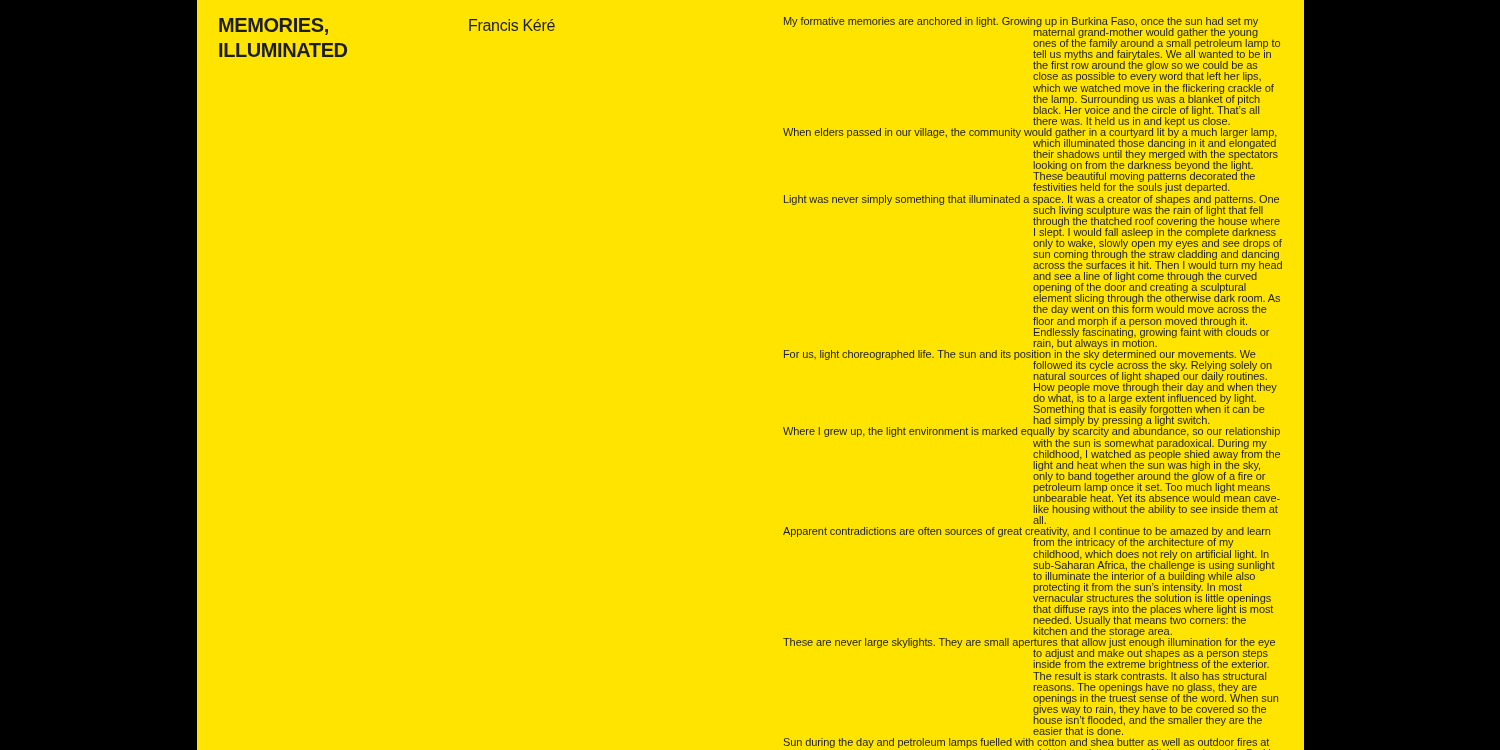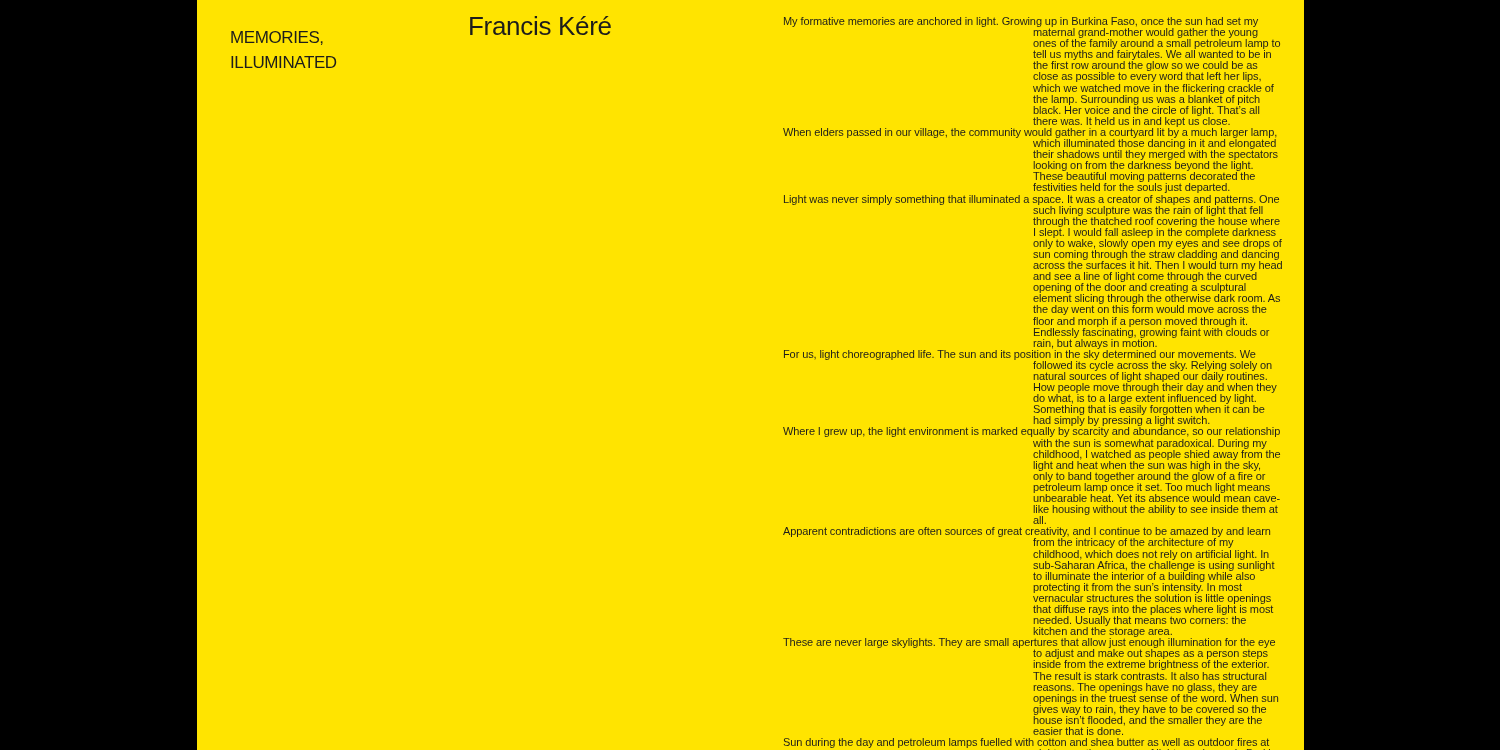--- a/index.html
+++ b/index.html
@@ -23,29 +23,29 @@
   .bar.right{ left:1304px; width:196px; }
   .spread{
     position:absolute; left:197px; top:0;
     width:1107px; height:750px;
     background:var(--bg-yellow);
     overflow:hidden;
     color:var(--ink);
   }
   .title{
     position:absolute; left:21px; top:13px;
-    margin:12px;
-    font-size:17px; line-height:25px;
-    font-weight:400;
+    margin:0;
+    font-size:20px; line-height:25px;
+    font-weight:700;
     letter-spacing:-0.4px;
     color:var(--ink);
   }
   .author{
     position:absolute; left:271px; top:14px;
-    font-size:26px; line-height:24px;
+    font-size:16px; line-height:24px;
     font-weight:400;
     letter-spacing:-0.3px;
     color:var(--ink);
   }
   .body-text{
     position:absolute; left:586px; top:16px;
     width:500px;
     color:var(--ink);
   }
   .body-text p.para{

